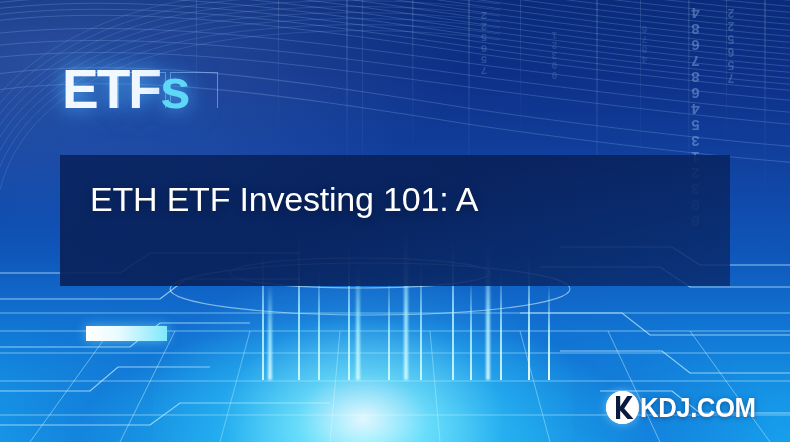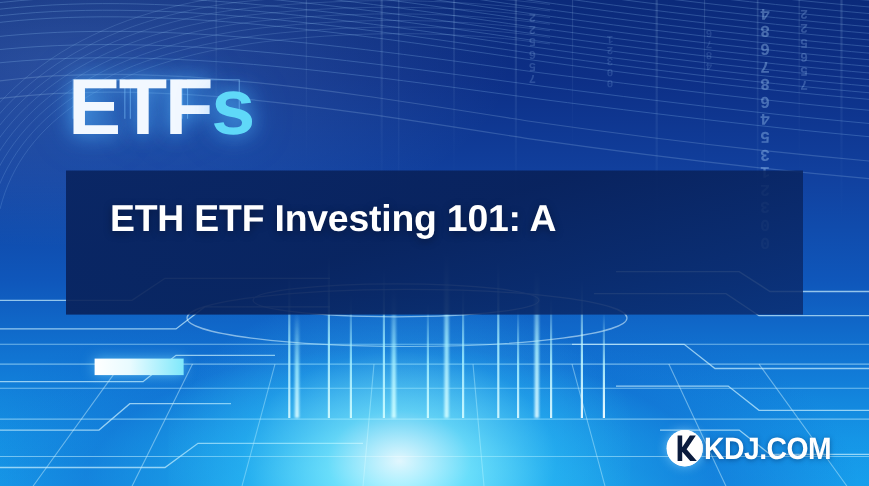--- a/index.html
+++ b/index.html
@@ -55,38 +55,38 @@
   
   .streaks{position:absolute;inset:0;pointer-events:none;opacity:.5;}
 
   
   .etfs-wrap{position:absolute;left:62px;top:62px;}
   .etfs-boxes{position:absolute;left:4px;top:10px;display:flex;gap:4px;}
   .etfs-boxes i{display:block;width:48px;height:36px;
     border:1.5px solid rgba(150,205,255,.55);border-bottom:none;}
   .etfs{
     position:relative;
-    font-size:72px;line-height:1;font-weight:bold;
+    font-size:55px;line-height:1;font-weight:bold;
     letter-spacing:-2px;
     margin:0;
     text-shadow:0 0 18px rgba(90,190,255,.75), 0 0 38px rgba(40,140,255,.45);
   }
   .etfs .w{color:#f2f8ff;}
   .etfs .c{color:#5fd8f8;}
 
   
   .title-banner{
     position:absolute;left:60px;top:155px;width:670px;height:131px;
     background:linear-gradient(160deg, rgba(9,36,96,.93) 0%, rgba(8,32,88,.90) 45%, rgba(10,44,112,.84) 100%);
   }
   .title{
-    margin:0;padding:22px 26px 0 40px;
+    margin:0;padding:22px 26px 0 30px;
     color:#ffffff;
     font-size:34px;line-height:1.30;
-    font-weight:bold;
+    font-weight:normal;
     letter-spacing:-0.2px;
     text-shadow:0 2px 8px rgba(0,0,0,.35);
   }
 
   
   .accent-bar{
     position:absolute;left:86px;top:326px;width:81px;height:15px;
     background:linear-gradient(90deg,#ffffff 0%, #e8fbff 40%, #7fe8fb 100%);
     box-shadow:0 0 12px rgba(140,235,255,.55);
   }

